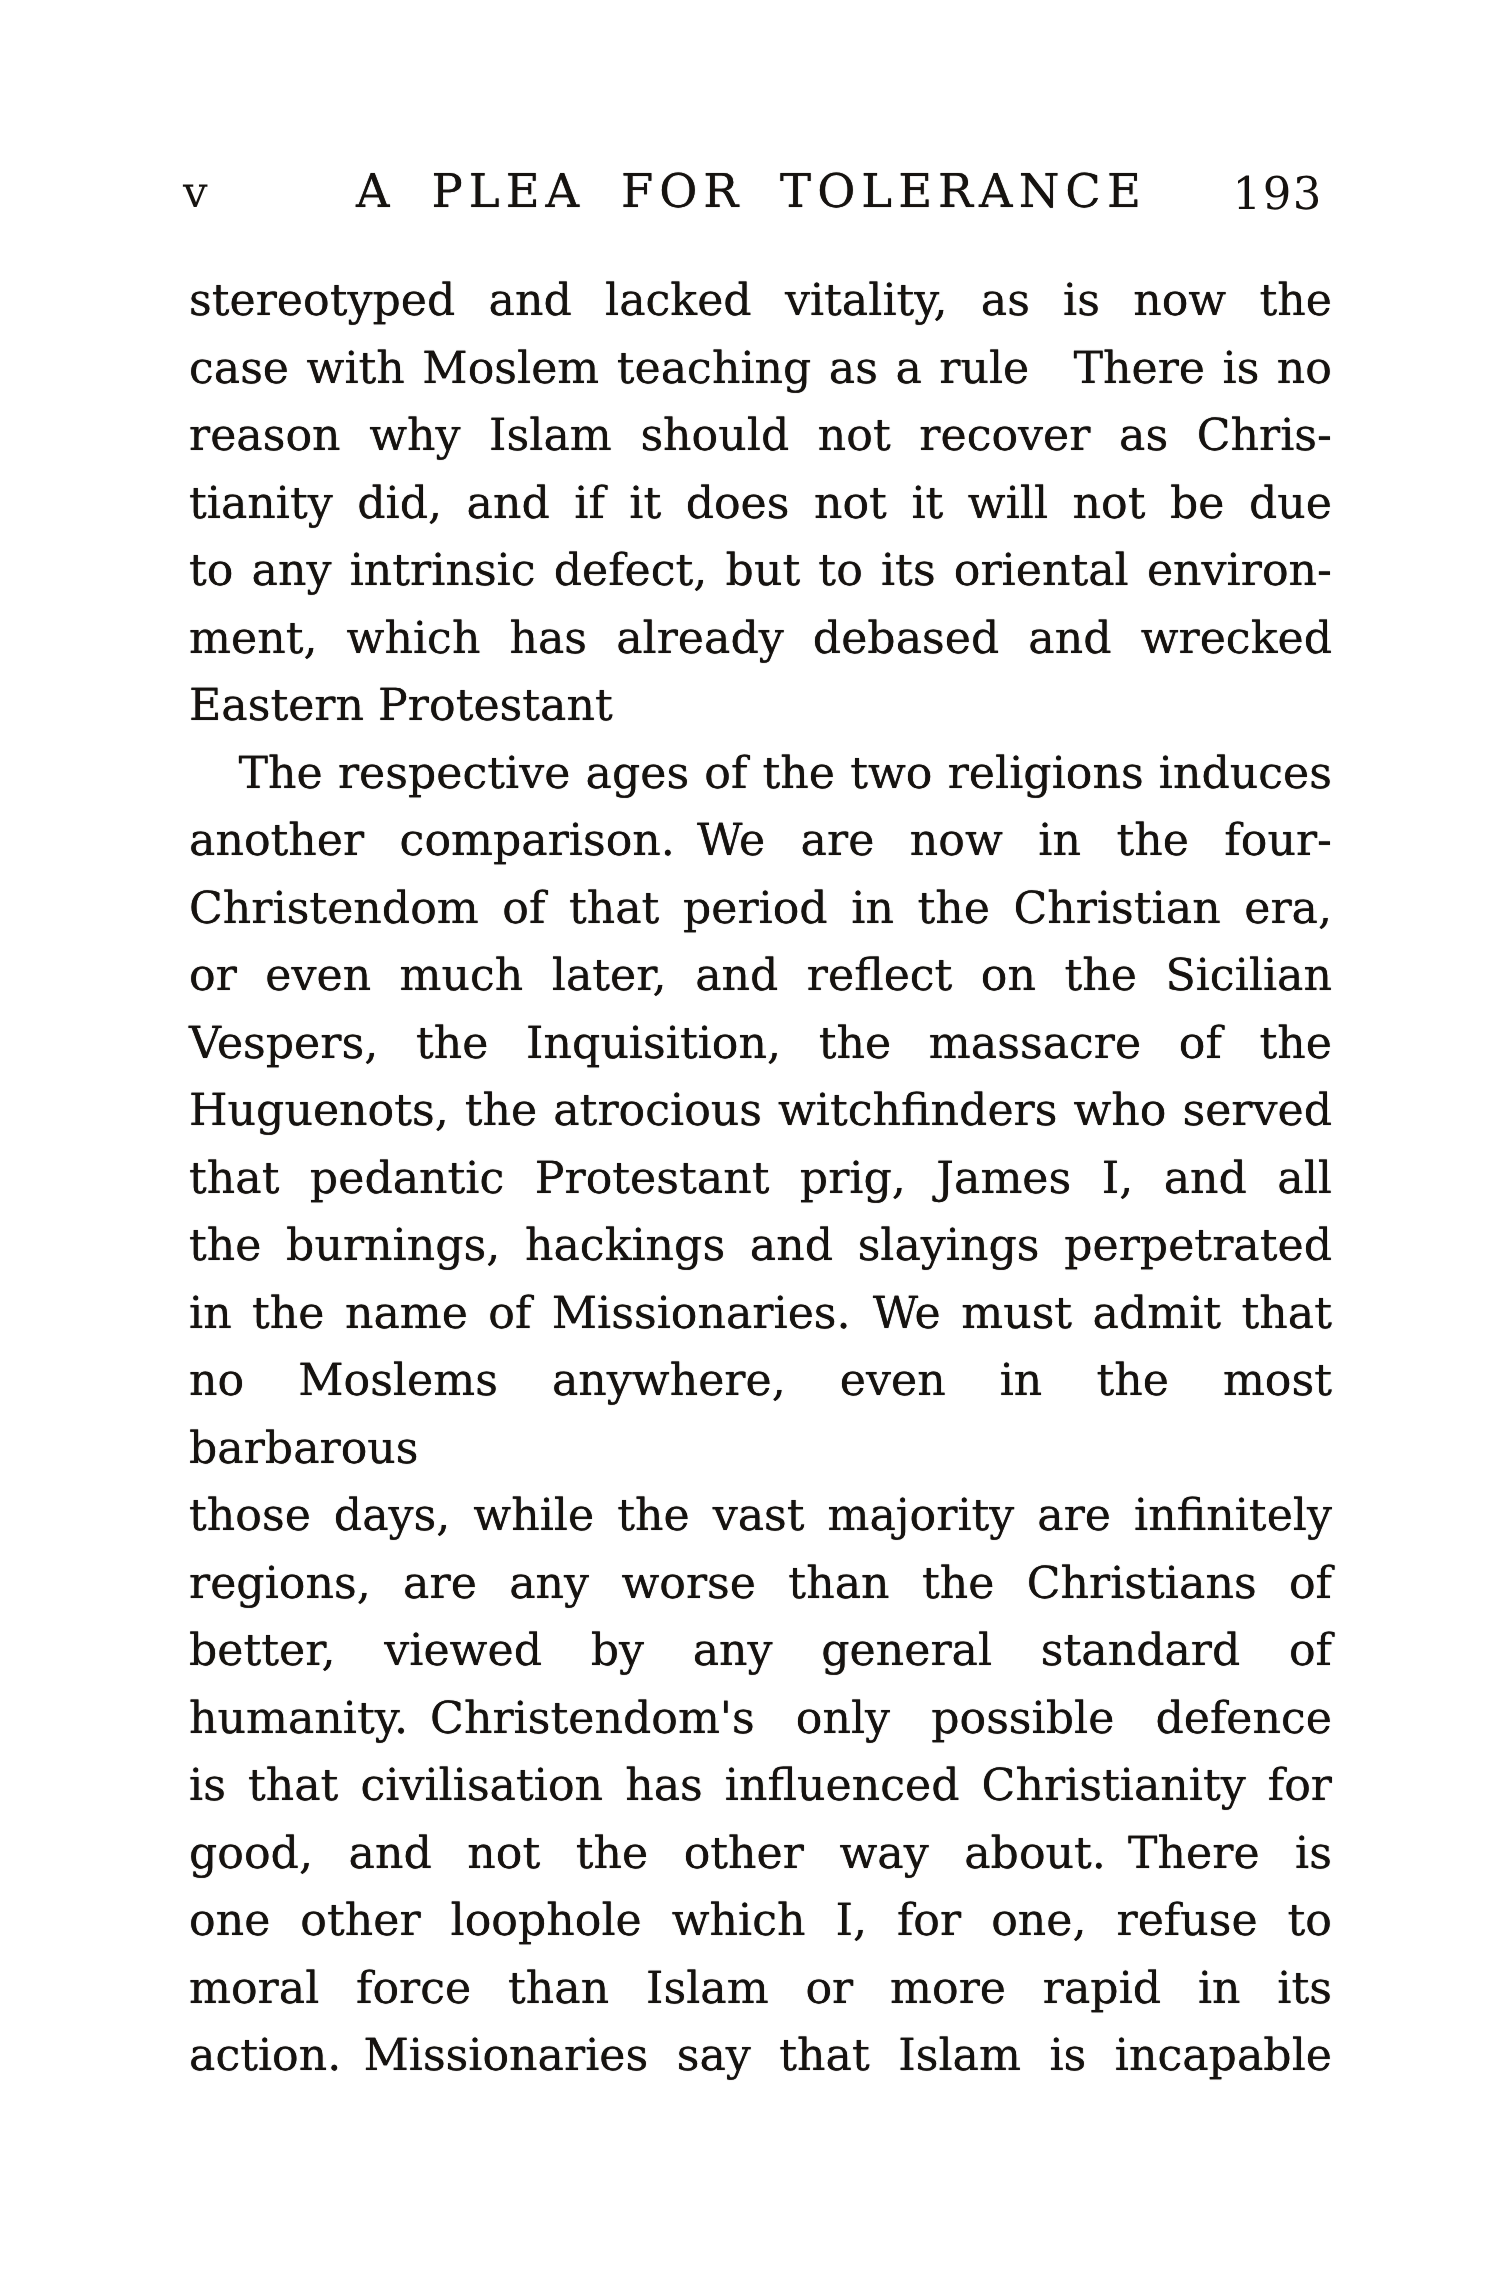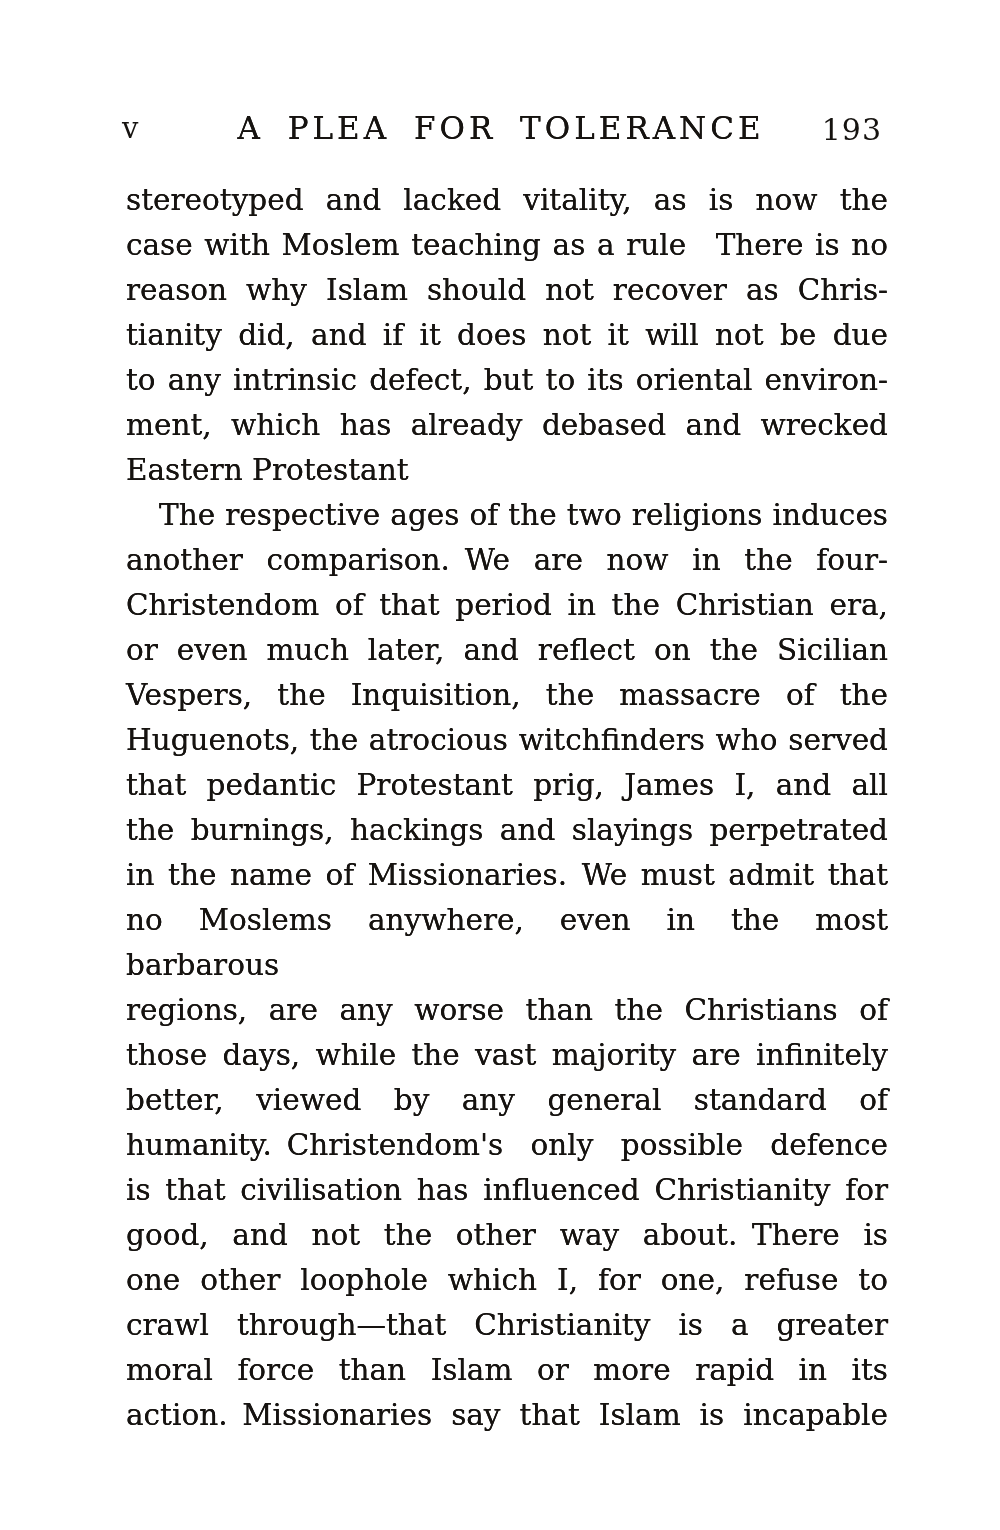--- a/index.html
+++ b/index.html
@@ -89,24 +89,23 @@
       <div class="line indent">The respective ages of the two religions induces</div>
       <div class="line">another comparison. We are now in the four-</div>
       <div class="line">Christendom of that period in the Christian era,</div>
       <div class="line">or even much later, and reflect on the Sicilian</div>
       <div class="line">Vespers, the Inquisition, the massacre of the</div>
       <div class="line">Huguenots, the atrocious witchfinders who served</div>
       <div class="line">that pedantic Protestant prig, James I, and all</div>
       <div class="line">the burnings, hackings and slayings perpetrated</div>
       <div class="line">in the name of Missionaries. We must admit that</div>
       <div class="line">no Moslems anywhere, even in the most barbarous</div>
+      <div class="line">those days, while the vast majority are infinitely</div>
       <div class="line">regions, are any worse than the Christians of</div>
-      <div class="line">those days, while the vast majority are infinitely</div>
       <div class="line">better, viewed by any general standard of</div>
       <div class="line">humanity. Christendom's only possible defence</div>
       <div class="line">is that civilisation has influenced Christianity for</div>
       <div class="line">good, and not the other way about. There is</div>
       <div class="line">one other loophole which I, for one, refuse to</div>
-      <div class="line">crawl through—that Christianity is a greater</div>
       <div class="line">moral force than Islam or more rapid in its</div>
       <div class="line">action. Missionaries say that Islam is incapable</div>
     </main>
 </div>
 
 </body></html>

